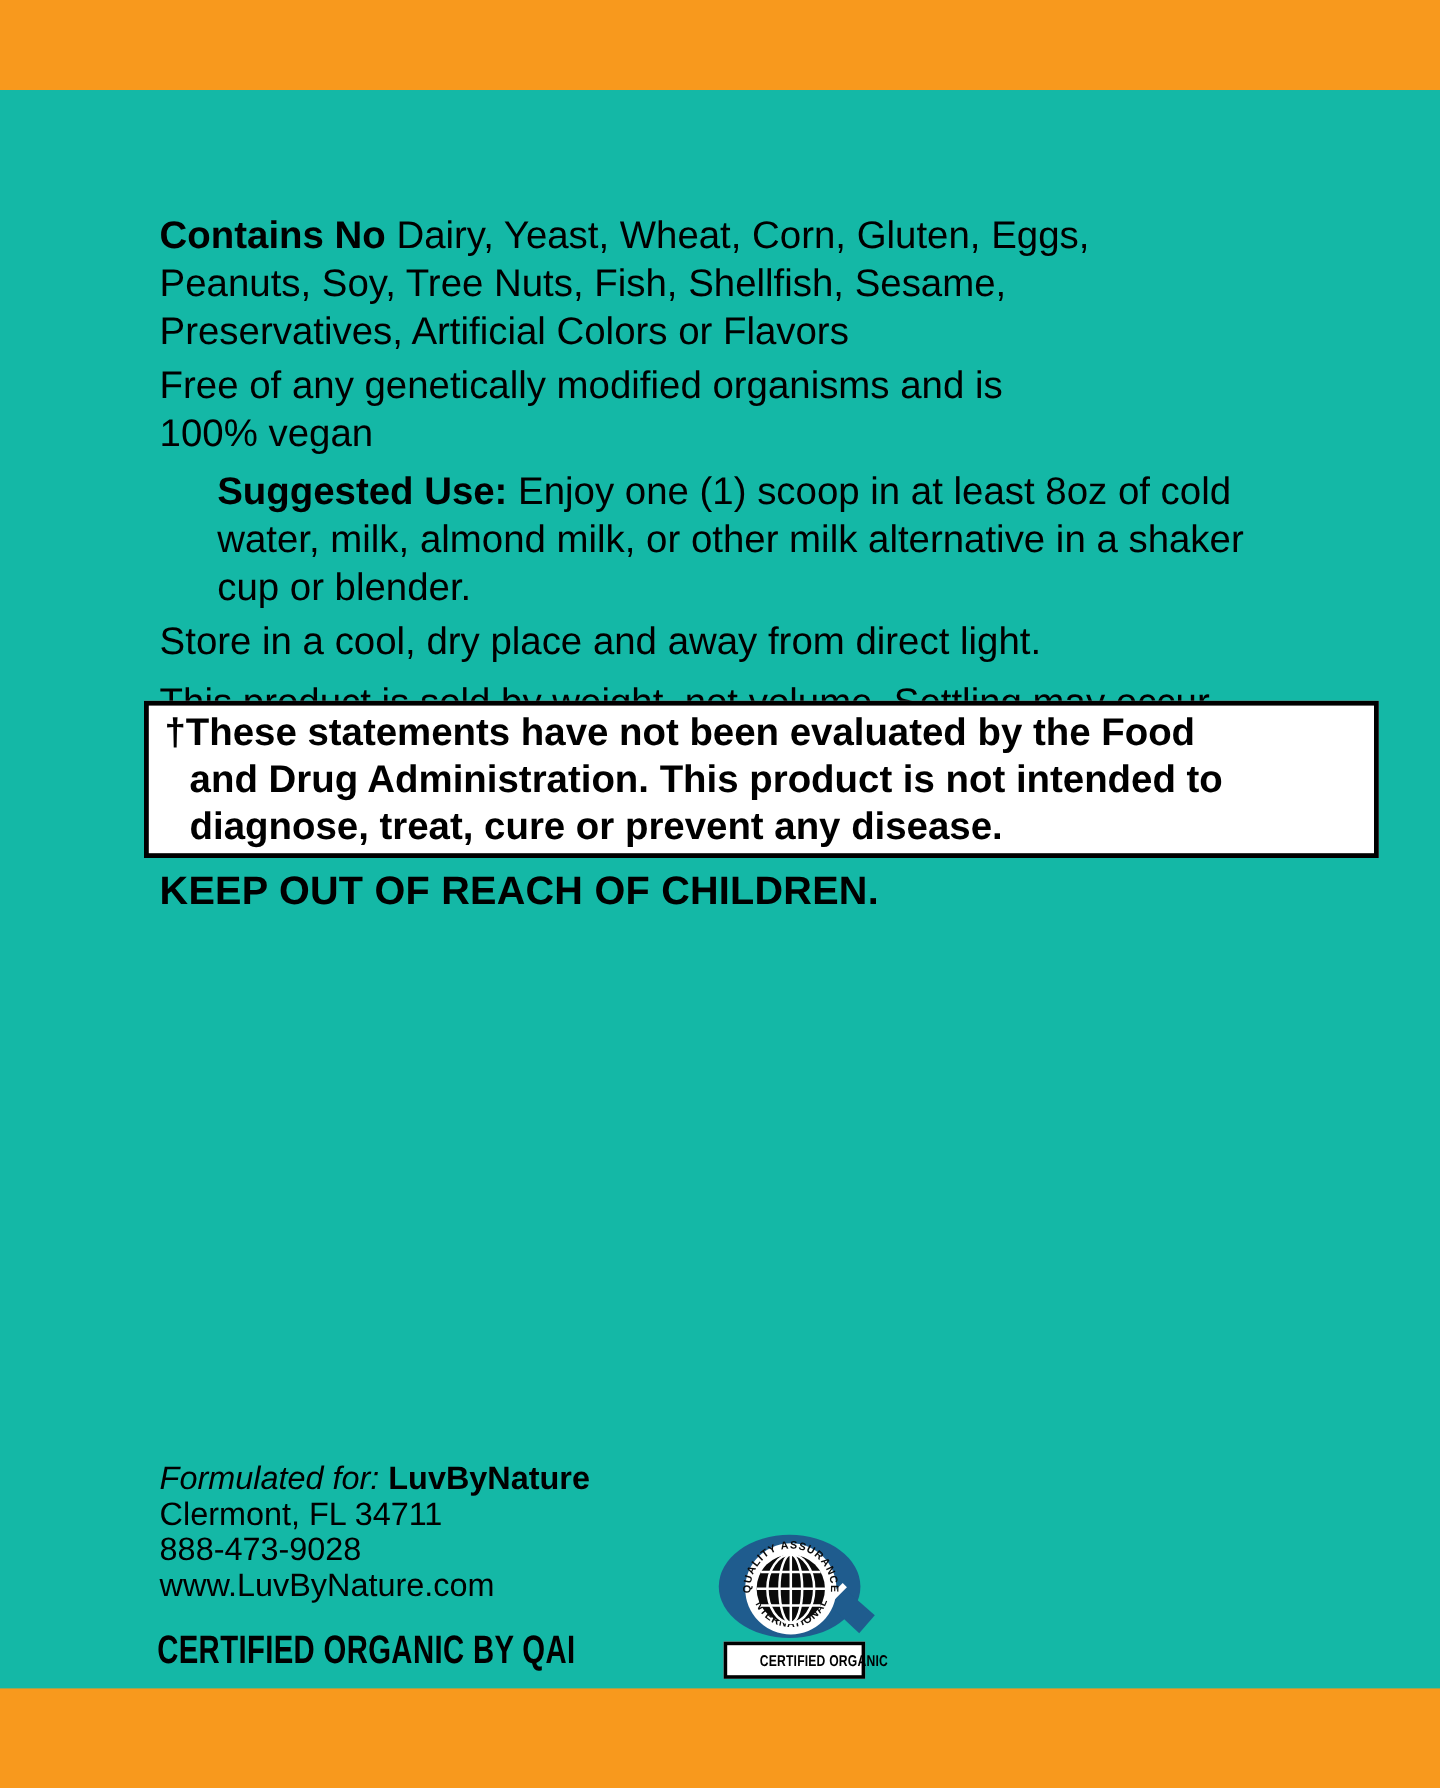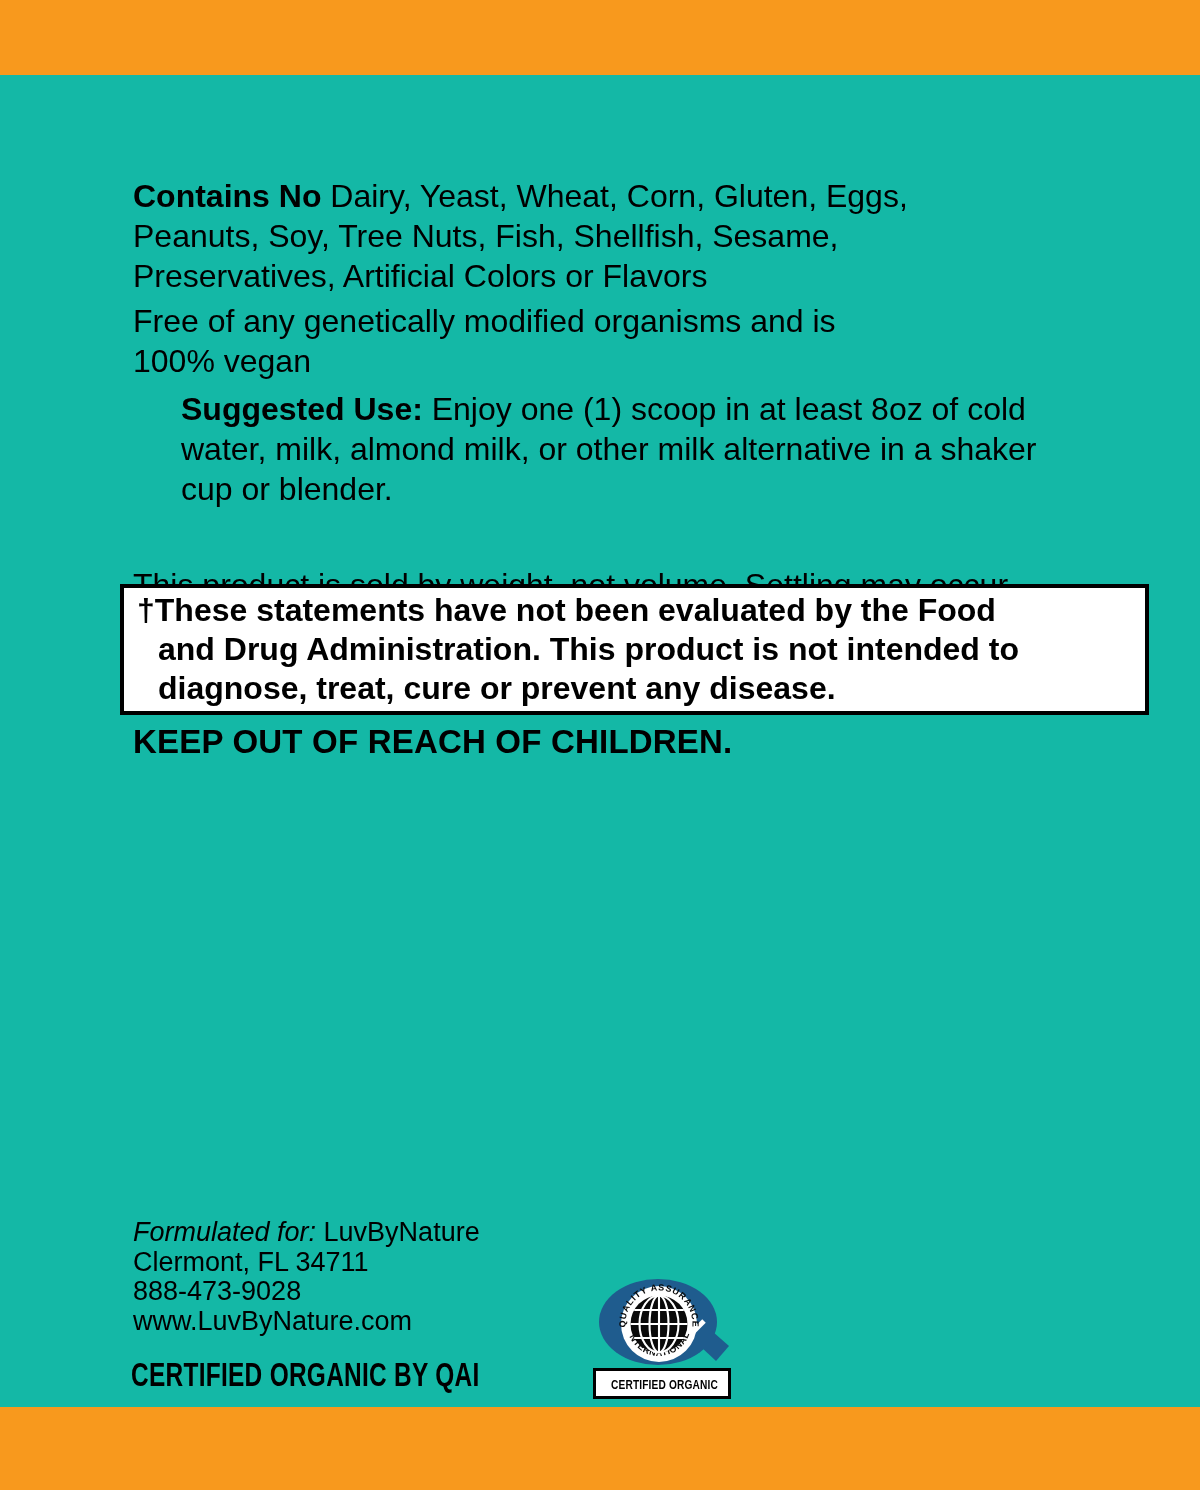--- a/index.html
+++ b/index.html
@@ -31,35 +31,35 @@
     padding:3px 10px 6px 34px; text-indent:-21px; white-space:pre-line;
   }
   .warning {
     position:absolute; left:133px; top:722px;
     font-size:33px; line-height:40px; font-weight:700; letter-spacing:0.2px;
     white-space:nowrap;
   }
 
   .contact { position:absolute; left:133px; top:1218px; font-size:27px; line-height:29.5px; }
   .contact .formulated { font-style:italic; }
-  .contact .company { font-weight:400;text-align:right; }
+  .contact .company { font-weight:700;text-align:right; }
 
   .cert-line {
     position:absolute; left:131px; top:1356px;
     font-size:33px; font-weight:700; letter-spacing:0.4px; white-space:nowrap;
     transform:scaleX(0.74); transform-origin:0 50%;
   }
 
   .qai { position:absolute; left:592px; top:1277px; width:140px; }
   .qai svg { display:block; }
   .qfill { fill:var(--qai-blue); }
   .qai-arc-text { font-family:"Liberation Sans", sans-serif; font-weight:700; fill:#0a0a0a; }
   .qai-badge {
-    width:138px; margin:3px auto 0; border:3px solid #000; background:#fff;
-    text-align:center; padding:4px 0 3px; white-space:nowrap; overflow:visible;
+    width:118px; margin:3px auto 0; border:3px solid #000; background:#fff;
+    text-align:center; padding:4px 12px 3px; white-space:nowrap; overflow:visible;
   }
   .qai-badge span {
     display:inline-block; font-size:13px; font-weight:700; letter-spacing:0.2px;
     transform:scaleX(0.78); transform-origin:50% 50%;
   }
 </style>
 </head>
 <body>
 
 <div class="page">
@@ -70,20 +70,21 @@
 Peanuts, Soy, Tree Nuts, Fish, Shellfish, Sesame,
 Preservatives, Artificial Colors or Flavors</span></p>
 
   <p class="blk pos-gmo">Free of any genetically modified organisms and is
 100% vegan</p>
 
   <p class="blk pos-suggested"><strong>Suggested Use:</strong><span> Enjoy one (1) scoop in at least 8oz of cold
 water, milk, almond milk, or other milk alternative in a shaker
 cup or blender.</span></p>
 
+  <p class="blk pos-store">Store in a cool, dry place and away from direct light.</p>
 
   <p class="blk pos-weight">This product is sold by weight, not volume. Settling may occur.</p>
 
   <div class="fda-box">†These statements have not been evaluated by the Food
 and Drug Administration. This product is not intended to
 diagnose, treat, cure or prevent any disease.</div>
 
   <div class="warning">KEEP OUT OF REACH OF CHILDREN.</div>
 
   <div class="contact">

